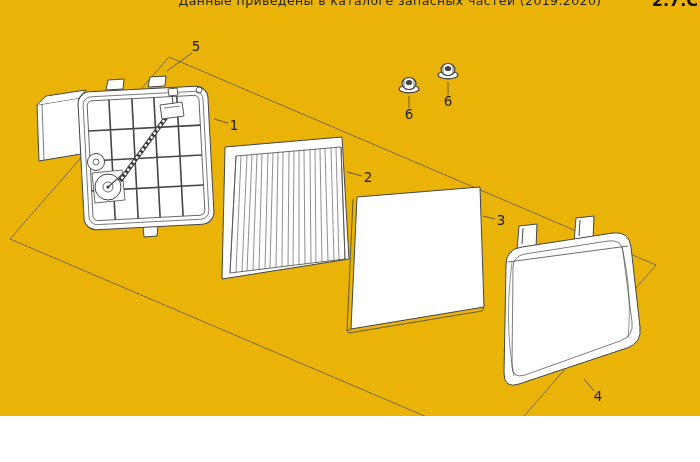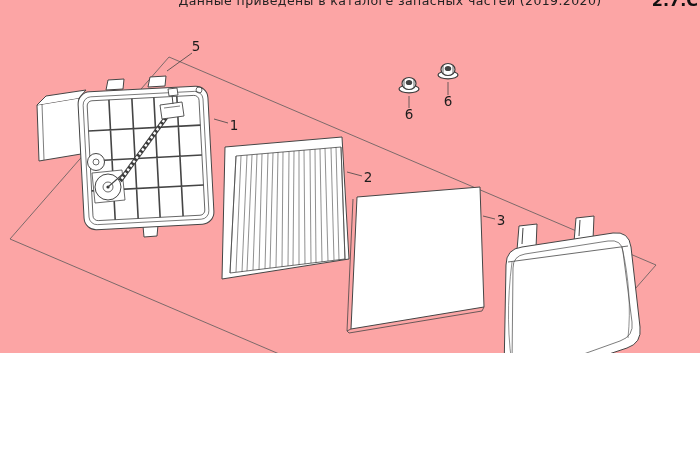--- a/index.html
+++ b/index.html
@@ -1,17 +1,17 @@
 <!DOCTYPE html>
 <html><head>
 <meta charset="utf-8">
 <style>
   html,body{margin:0;padding:0;background:#fff;}
   .stage{
-    position:relative;width:700px;height:353px;background:#fca5a5;
+    position:relative;width:700px;height:416px;background:#eab308;
     overflow:hidden;font-family:"DejaVu Sans", sans-serif;
   }
   .header-note{
     position:absolute;top:-7px;left:110px;width:560px;text-align:center;
     font-size:12.5px;color:#222;letter-spacing:.4px;white-space:nowrap;
   }
   .section-code{
     position:absolute;top:-9px;right:2px;font-size:16px;font-weight:bold;color:#111;
   }
   .callout{

